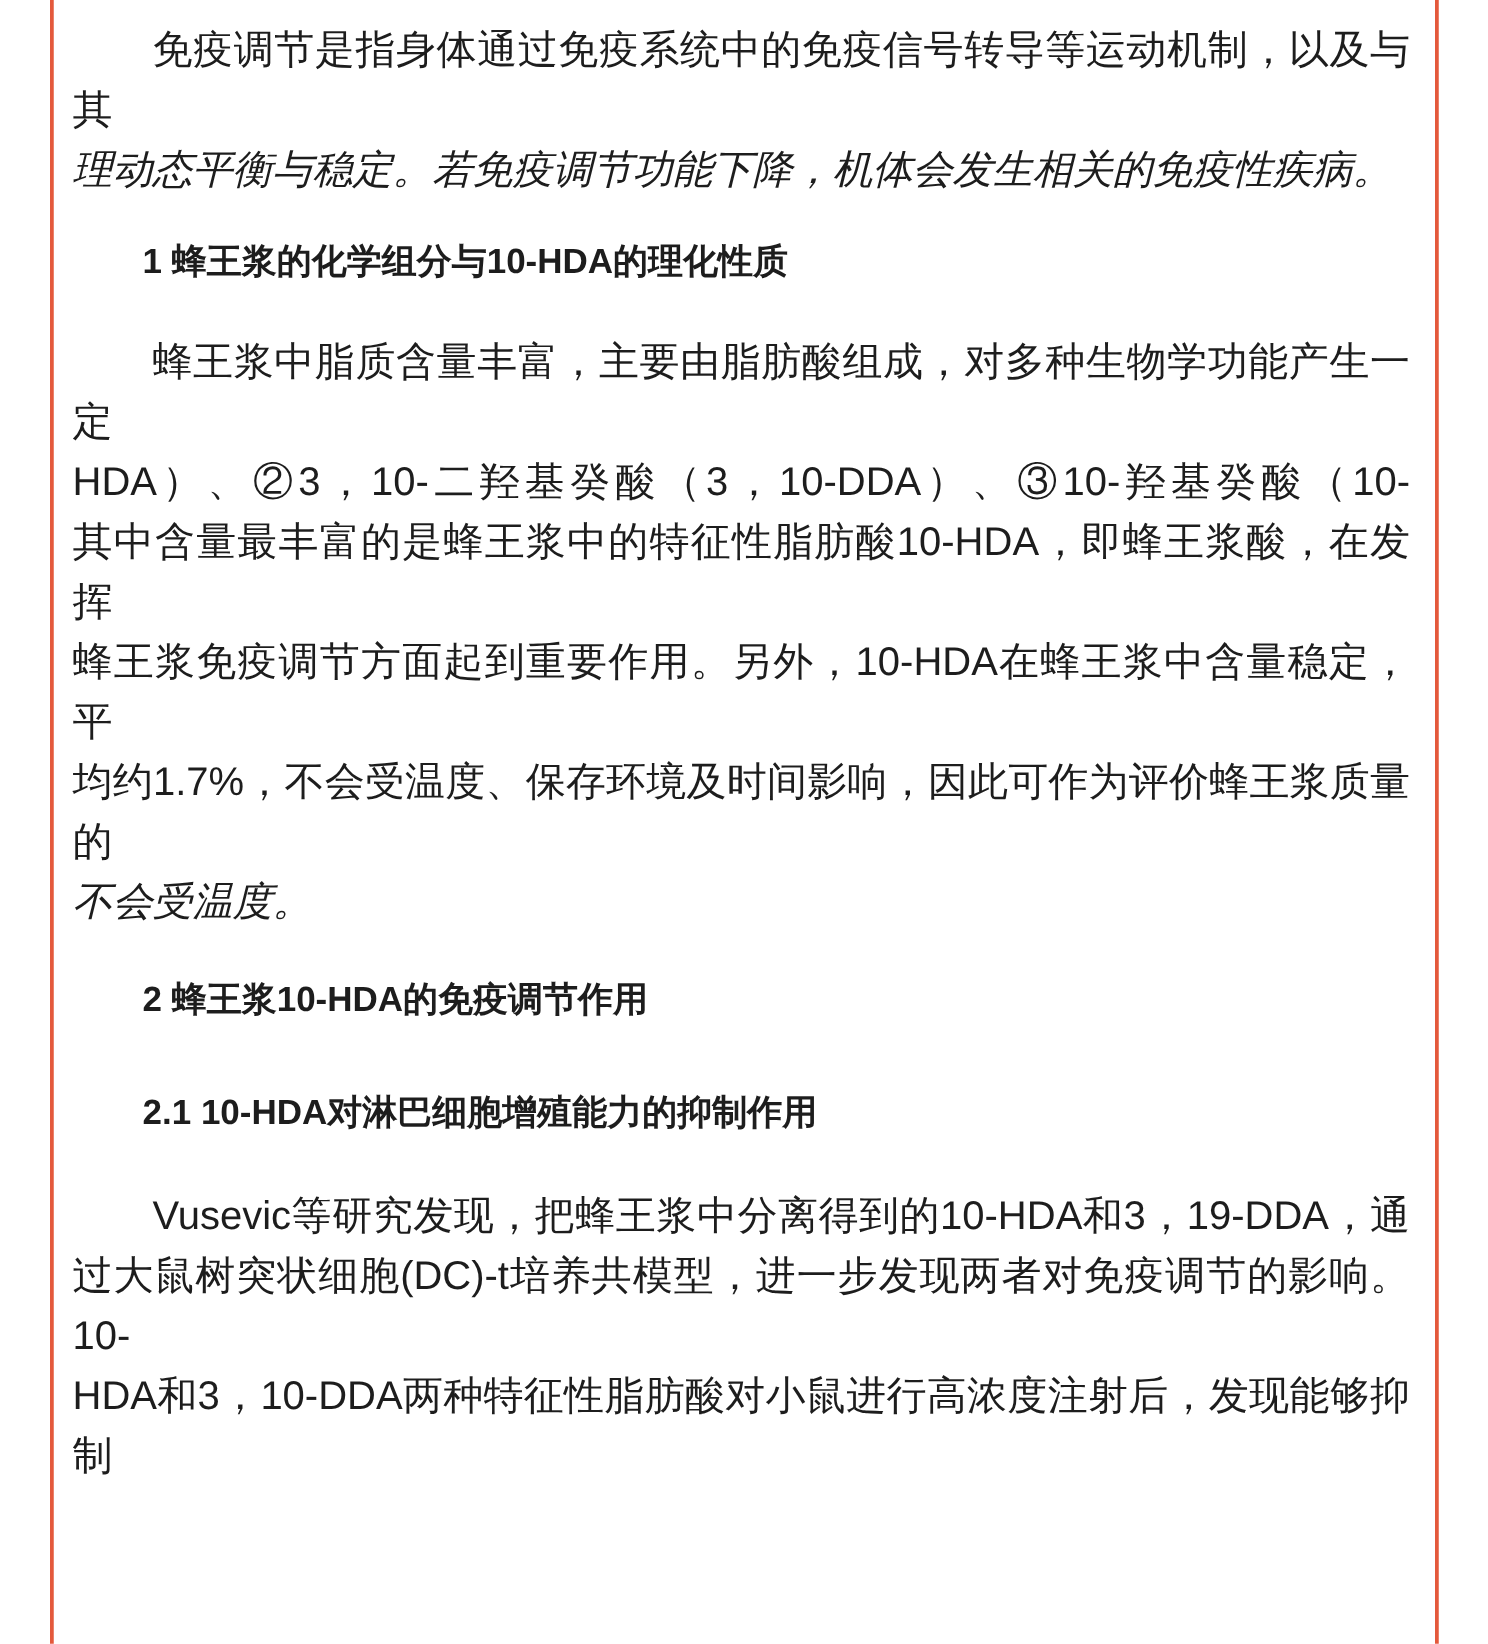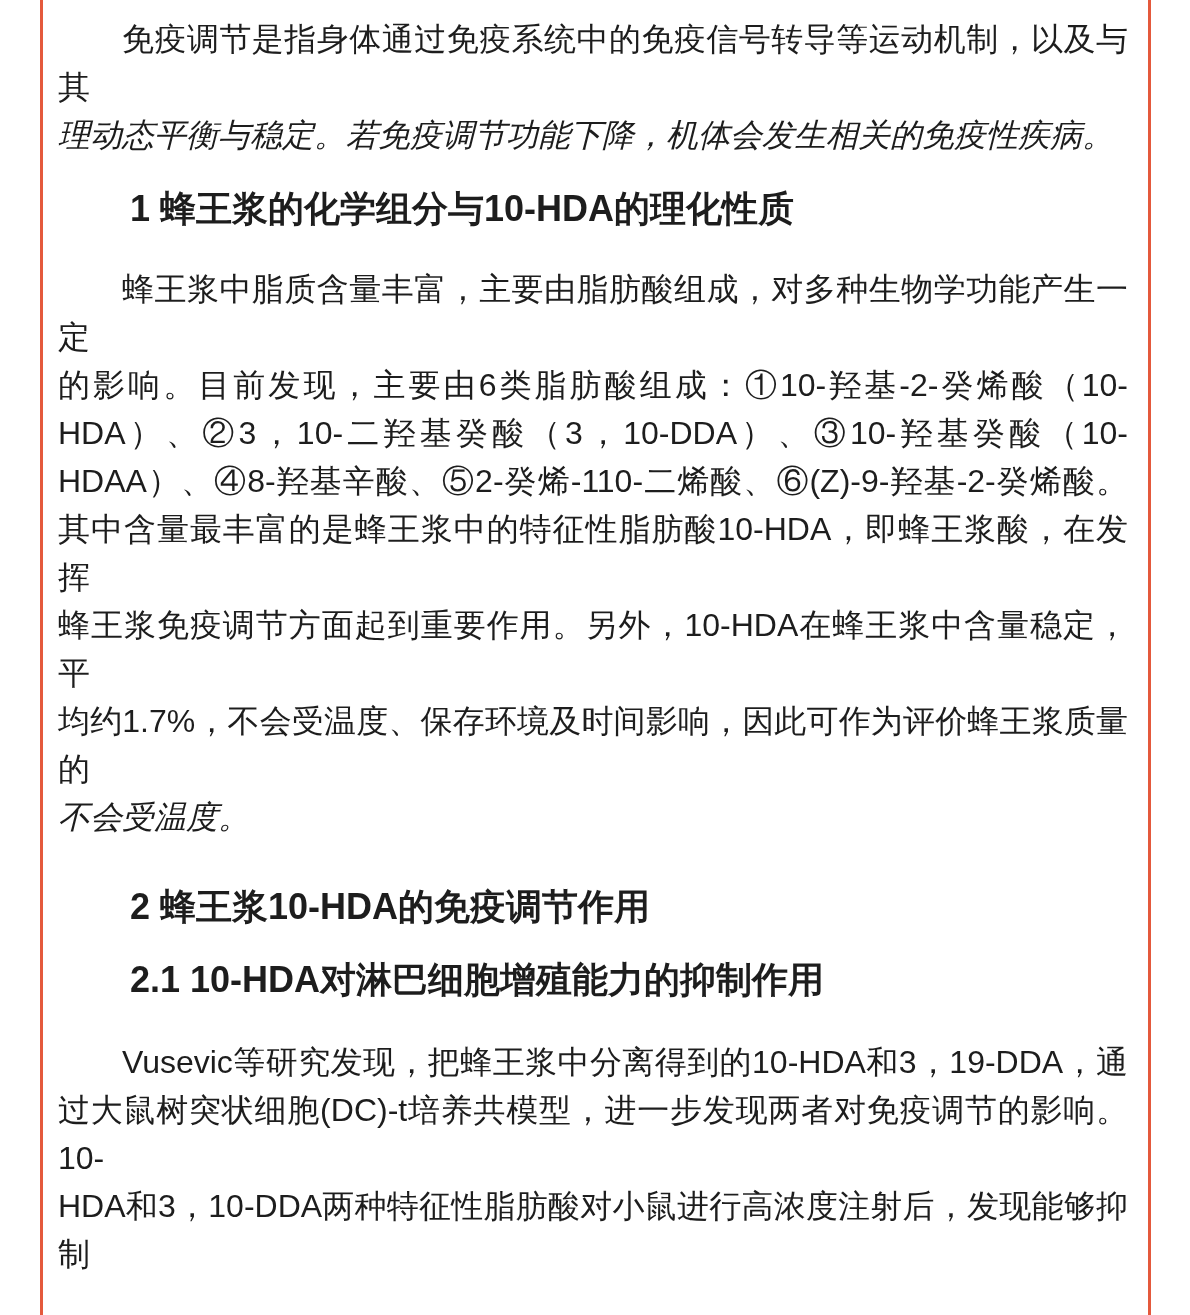--- a/index.html
+++ b/index.html
@@ -31,31 +31,31 @@
     top: 0;
     width: 1070px;
     padding-top: 15px;
     font-size: 32px;
     line-height: 48px;
   }
 
   .para { margin: 0; }
   .p1  { margin-bottom: 26px; }
   .h1  { margin-bottom: 32px; }
-  .p2  { margin-bottom: 42px; }
-  .h2  { margin-bottom: 25px; }
+  .p2  { margin-bottom: 31px; }
+  .h2  { margin-bottom: 42px; }
   .h21 { margin-bottom: 34px; }
   .p3  { margin-bottom: 28px; }
 
   .heading {
     font-weight: 700;
     text-indent: 2em;
     line-height: 48px;
     margin-top: 0;
-    font-size: 36px;
+    font-size: 28px;
   }
 
   .line {
     text-align: justify;
     text-align-last: justify;
   }
   .line.first { text-indent: 2em; }
   .line.last  { text-align-last: left; font-style: italic; }
 </style>
 </head>
@@ -67,23 +67,21 @@
 <div class="content">
   <div class="para p1">
       <div class="line first">免疫调节是指身体通过免疫系统中的免疫信号转导等运动机制，以及与其</div>
       <div class="line last">理动态平衡与稳定。若免疫调节功能下降，机体会发生相关的免疫性疾病。</div>
     </div>
 
   <div class="heading h1">1 蜂王浆的化学组分与10-HDA的理化性质</div>
 
   <div class="para p2">
       <div class="line first">蜂王浆中脂质含量丰富，主要由脂肪酸组成，对多种生物学功能产生一定</div>
-      <div class="line">的影响。目前发现，主要由6类脂肪酸组成：①10-羟基-2-癸烯酸（10-</div>
       <div class="line">HDA）、②3，10-二羟基癸酸（3，10-DDA）、③10-羟基癸酸（10-</div>
-      <div class="line">HDAA）、④8-羟基辛酸、⑤2-癸烯-110-二烯酸、⑥(Z)-9-羟基-2-癸烯酸。</div>
       <div class="line">其中含量最丰富的是蜂王浆中的特征性脂肪酸10-HDA，即蜂王浆酸，在发挥</div>
       <div class="line">蜂王浆免疫调节方面起到重要作用。另外，10-HDA在蜂王浆中含量稳定，平</div>
       <div class="line">均约1.7%，不会受温度、保存环境及时间影响，因此可作为评价蜂王浆质量的</div>
       <div class="line last">不会受温度。</div>
     </div>
 
   <div class="heading h2">2 蜂王浆10-HDA的免疫调节作用</div>
 
   <div class="heading h21">2.1 10-HDA对淋巴细胞增殖能力的抑制作用</div>
 

